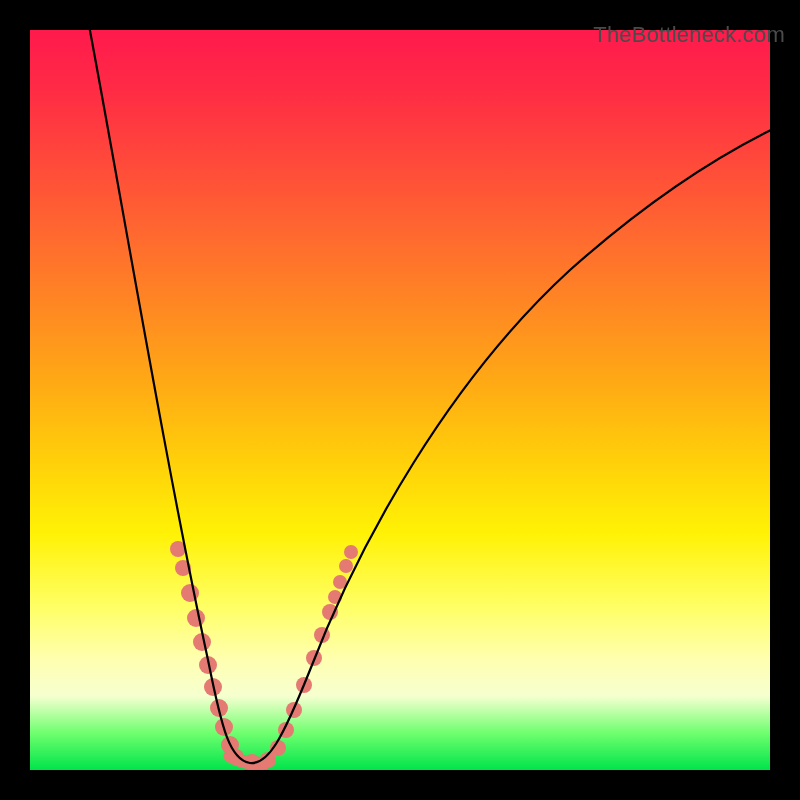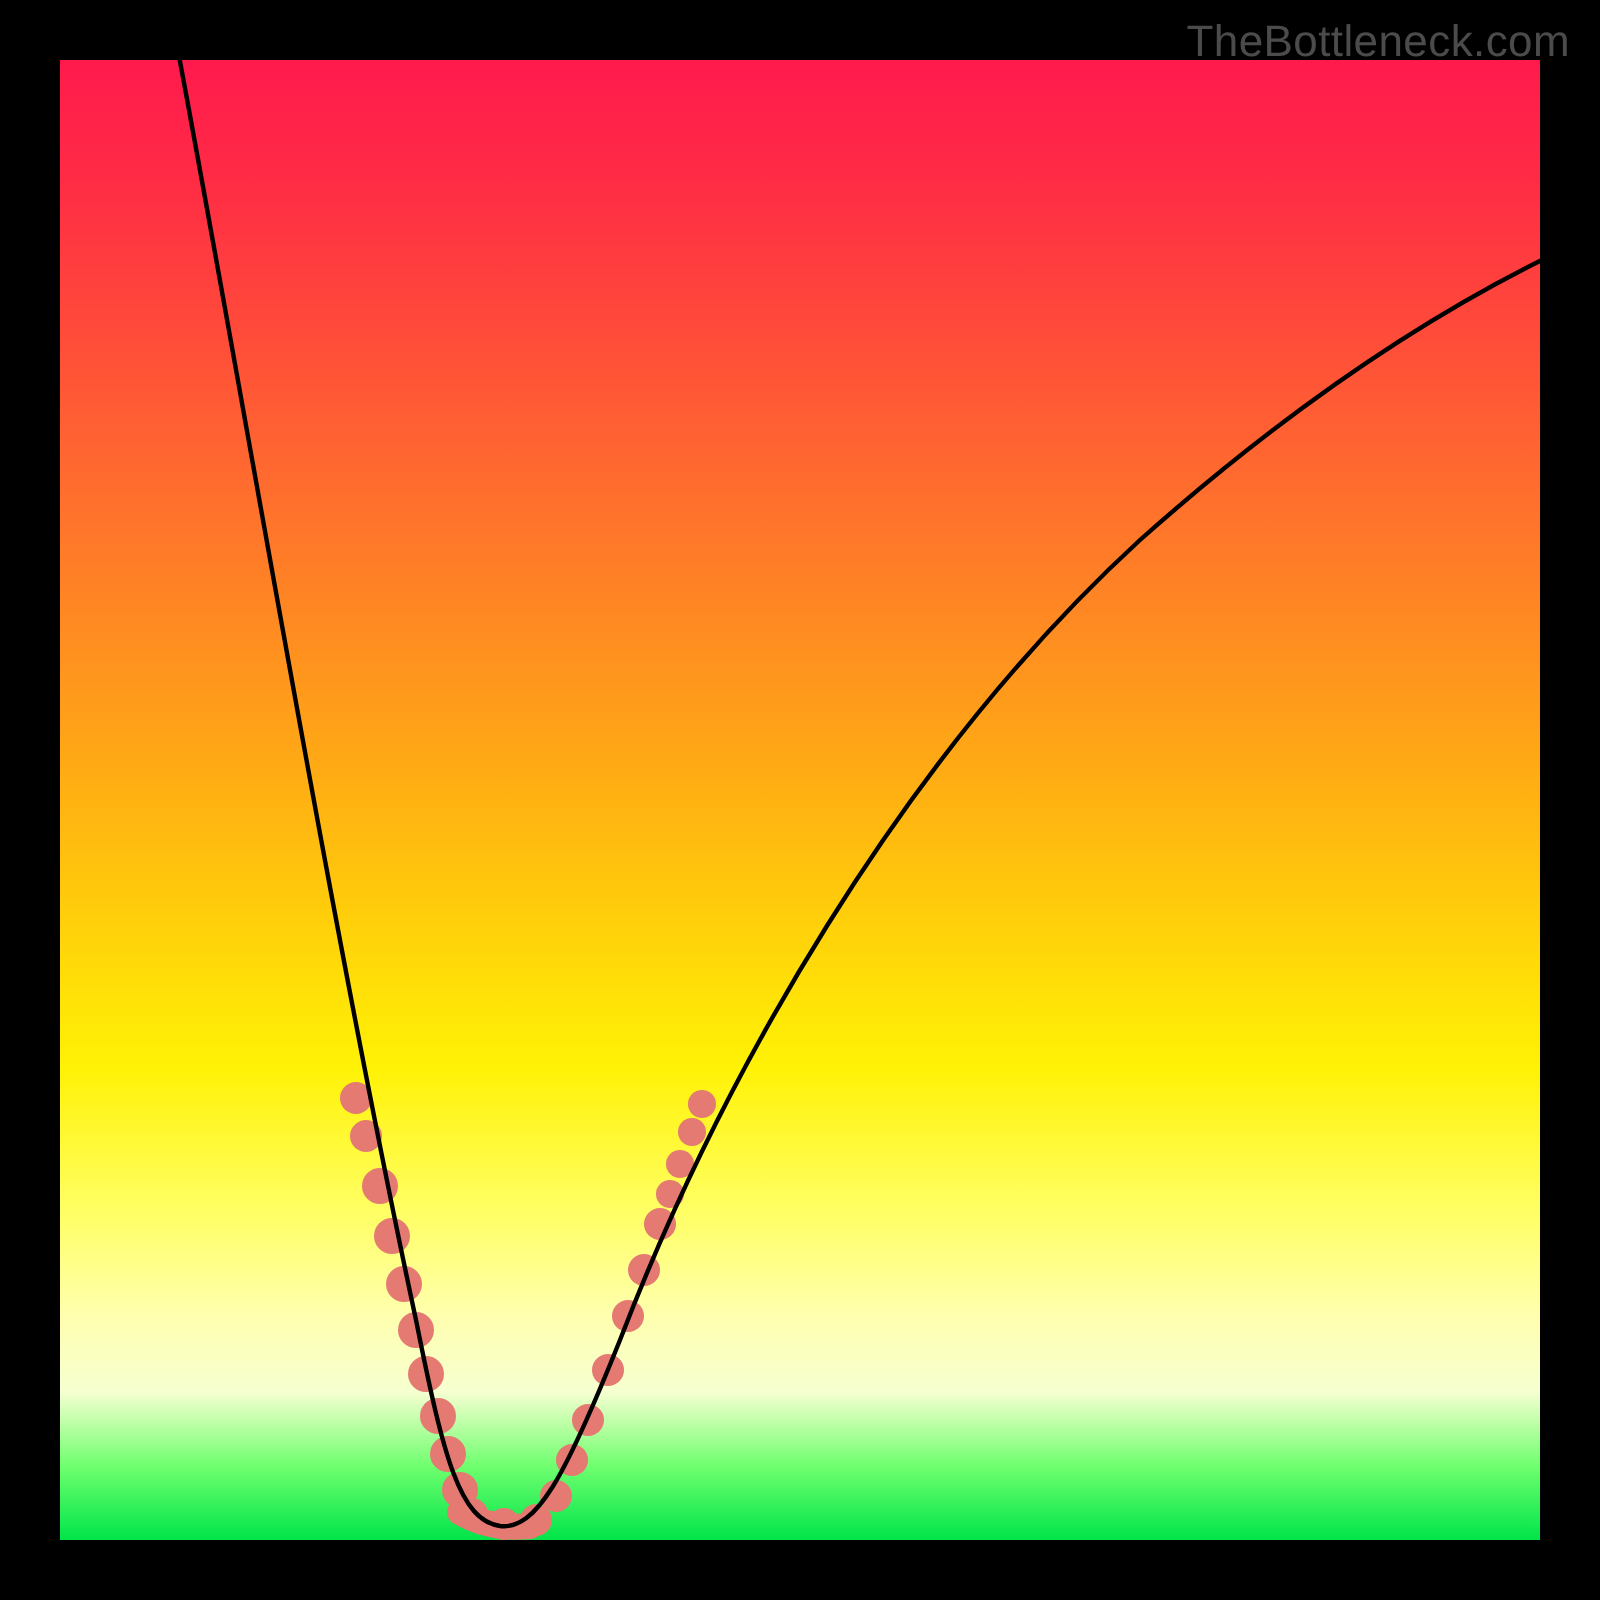--- a/index.html
+++ b/index.html
@@ -37,21 +37,21 @@
       #fff205 68%,
       #ffff66 78%,
       #ffffb0 85%,
       #f6ffd0 90%,
       #6fff6f 95%,
       #00e44a 100%
     );
   }
   .watermark {
     position: absolute;
-    top: 8px;
+    top: 22px;
     right: 15px;
     color: #4b4b4b;
     font-size: 22px;
     font-weight: 500;
     letter-spacing: 0.2px;
     user-select: none;
   }
   svg.curve {
     position: absolute;
     left: 0;

